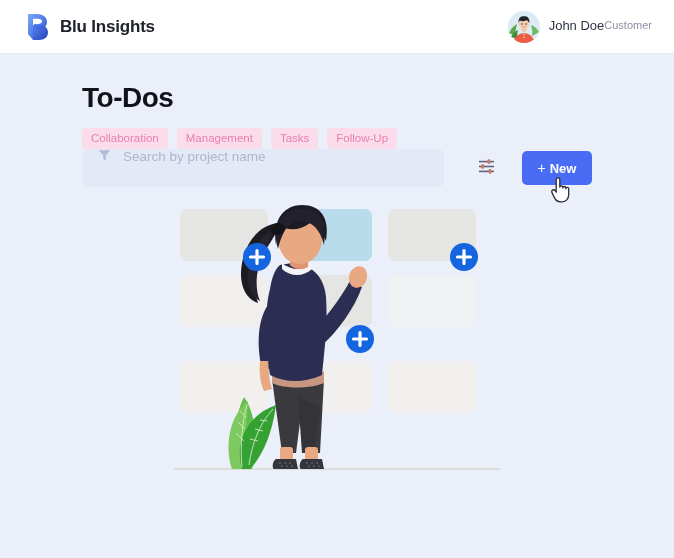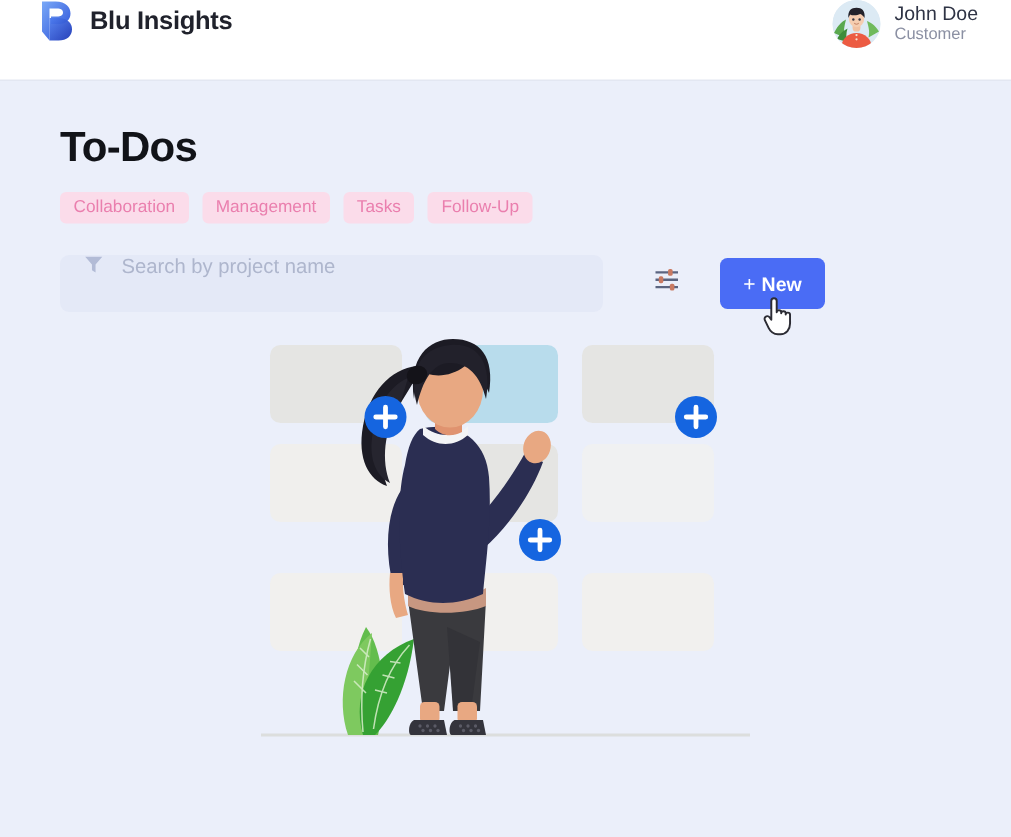--- a/index.html
+++ b/index.html
@@ -13,21 +13,21 @@
     background: #ebeffa;
     font-family: "Liberation Sans", sans-serif;
     -webkit-font-smoothing: antialiased;
   }
 
   
   .header {
     height: 54px;
     background: #ffffff;
     display: flex;
-    align-items: flex-start;
+    align-items: center;
     justify-content: space-between;
     padding: 0 22px 0 24px;
     box-sizing: border-box;
     border-bottom: 1px solid #e3e7f2;
   }
   .brand {
     display: flex;
     align-items: center;
     gap: 10px;
   }
@@ -52,53 +52,51 @@
     width: 32px;
     height: 32px;
     border-radius: 50%;
     overflow: hidden;
     background: #dbe9f4;
     flex: 0 0 auto;
     display: block;
   }
   .user-meta {
     display: flex;
-    flex-direction: column;
     line-height: 1.15;
   }
   .user-name {
     font-size: 13px;
     color: #2f3445;
     font-weight: normal;
   }
   .user-role {
     font-size: 11px;
     color: #8b90a3;
   }
 
   
   .main {
     padding: 28px 0 0 0;
   }
   .content {
-    padding-left: 40px;
+    padding-left: 82px;
     padding-right: 70px;
   }
   .page-title {
     font-size: 28px;
     font-weight: bold;
     color: #111318;
     margin: 0 0 14px 0;
     letter-spacing: -0.5px;
   }
 
   .tags {
     display: flex;
     gap: 9px;
-    margin-bottom: 21px;
   }
   .tag {
     background: #fbdcea;
     color: #ea7fae;
     font-size: 11.5px;
     padding: 4px 9px 5px 9px;
     border-radius: 4px;
     white-space: nowrap;
   }
 

